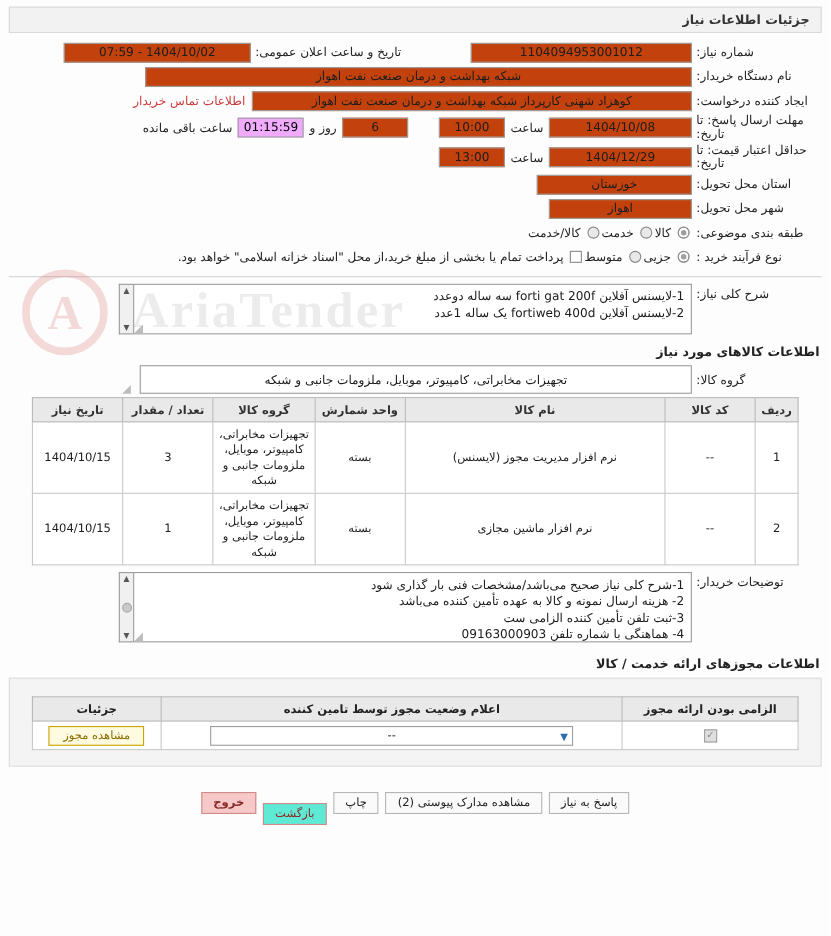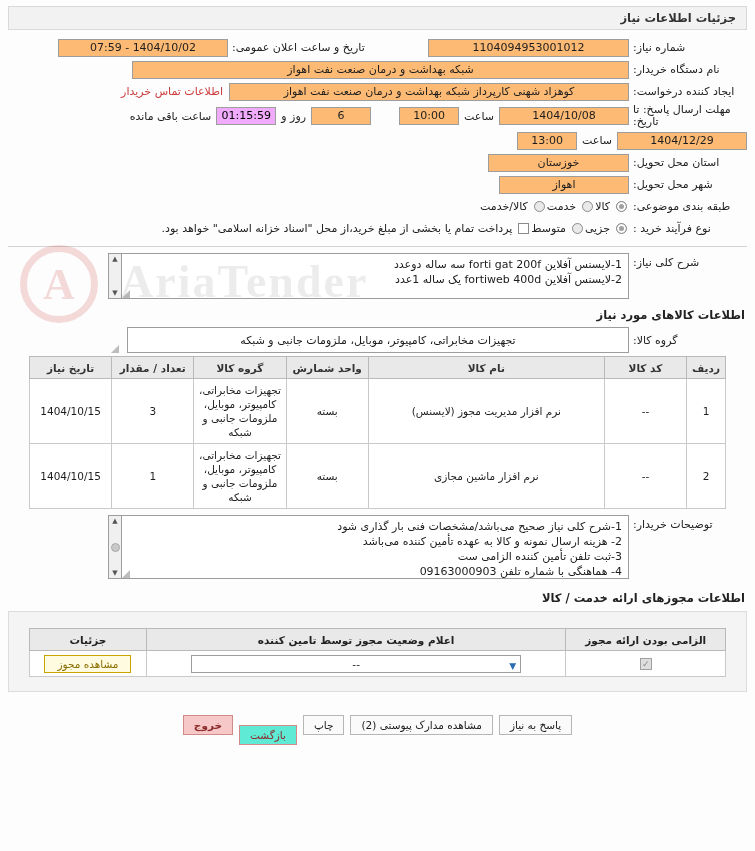--- a/index.html
+++ b/index.html
@@ -83,21 +83,21 @@
   .lbl {
     text-align: left;
     padding-left: 4px;
     font-size: 11px;
     color: #222;
     white-space: nowrap;
   }
   .lbl-w { width: 118px; }
   .fld {
     border: 1px solid #9d9d9d;
-    background: #fdba74;
+    background: #c2410c;
     height: 18px;
     line-height: 16px;
     text-align: center;
     font-size: 11px;
     color: #1d1d1d;
     padding: 0 3px;
     overflow: hidden;
     white-space: nowrap;
   }
   .fld.small { width: 60px; }
@@ -341,20 +341,21 @@
       <div class="fld" style="width:130px">1404/10/08</div>
       <span class="mini-lbl">ساعت</span>
       <div class="fld small">10:00</div>
       <div class="fld small" style="margin-right:28px">6</div>
       <span class="mini-lbl">روز و</span>
       <div class="countdown">01:15:59</div>
       <span class="mini-lbl">ساعت باقی مانده</span>
     </div>
 
     <div class="row">
+      <div class="lbl lbl-w" style="white-space:normal;line-height:12px">حداقل اعتبار قیمت: تا تاریخ:</div>
       <div class="fld" style="width:130px">1404/12/29</div>
       <span class="mini-lbl">ساعت</span>
       <div class="fld small">13:00</div>
     </div>
 
     <div class="row">
       <div class="lbl lbl-w">استان محل تحویل:</div>
       <div class="fld" style="width:141px">خوزستان</div>
     </div>
 

